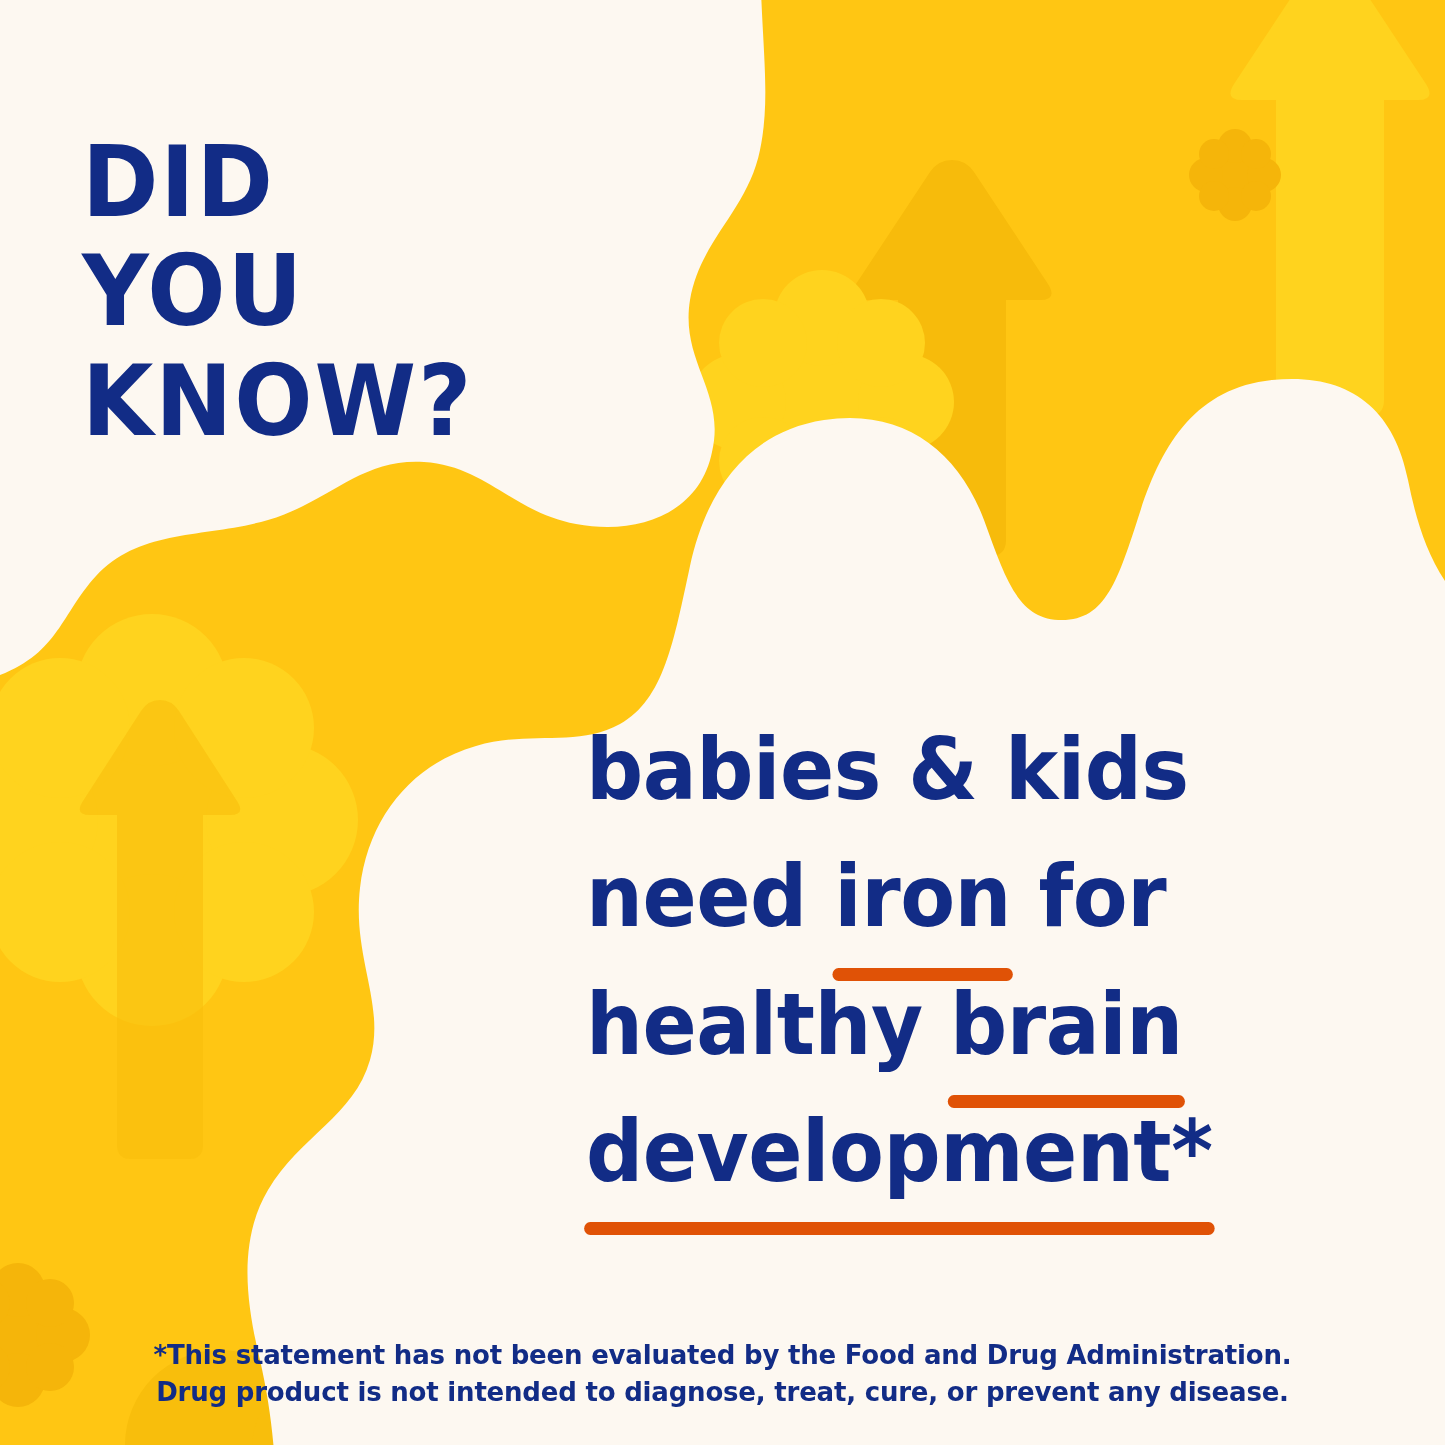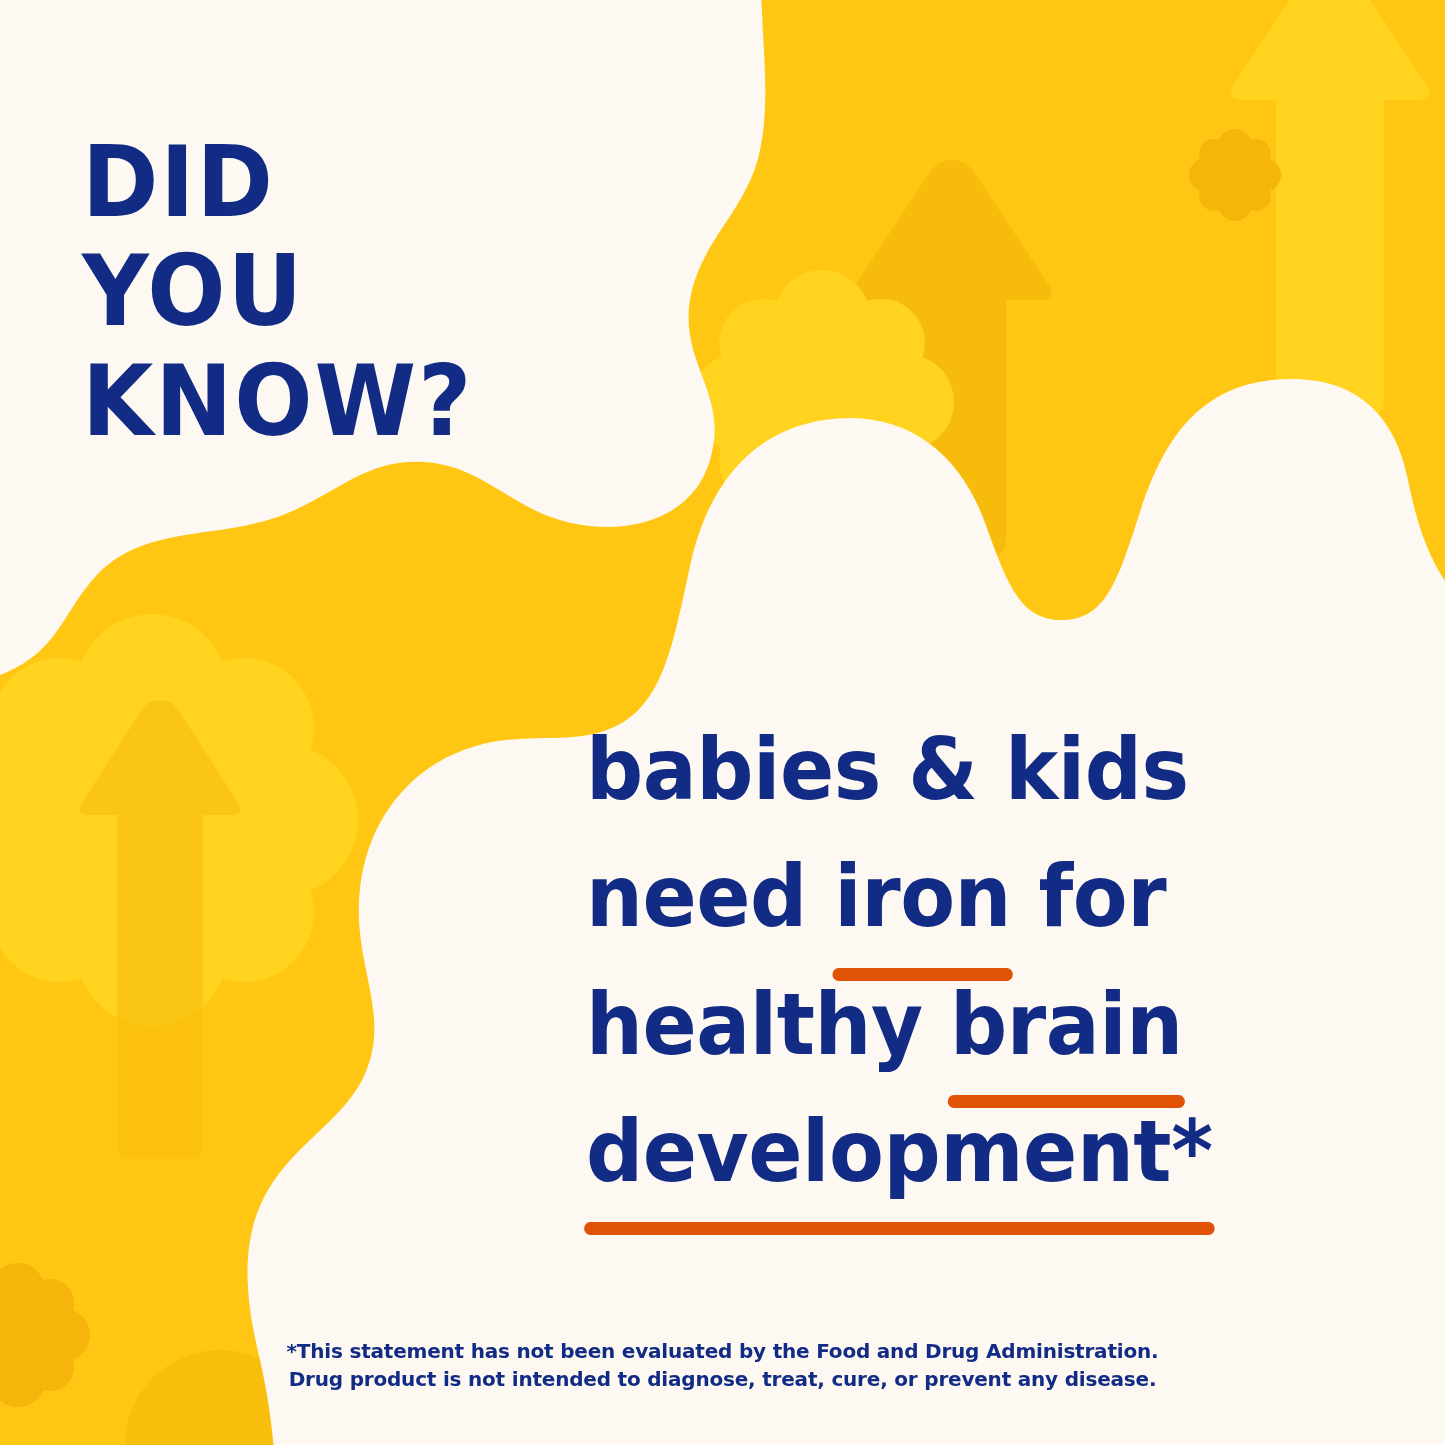--- a/index.html
+++ b/index.html
@@ -60,21 +60,21 @@
   }
 
   #footnote{
     position:absolute;
     left:0; right:0;
     top:1337px;
     text-align:center;
     color:#122C86;
     font-family:"DejaVu Sans", sans-serif;
     font-weight:700;
-    font-size:20px;
+    font-size:26px;
     line-height:1.42;
     letter-spacing:-0.2px;
   }
   #footnote .fl{display:block;}
 </style>
 </head>
 <body>
 
 <div id="stage">
 

